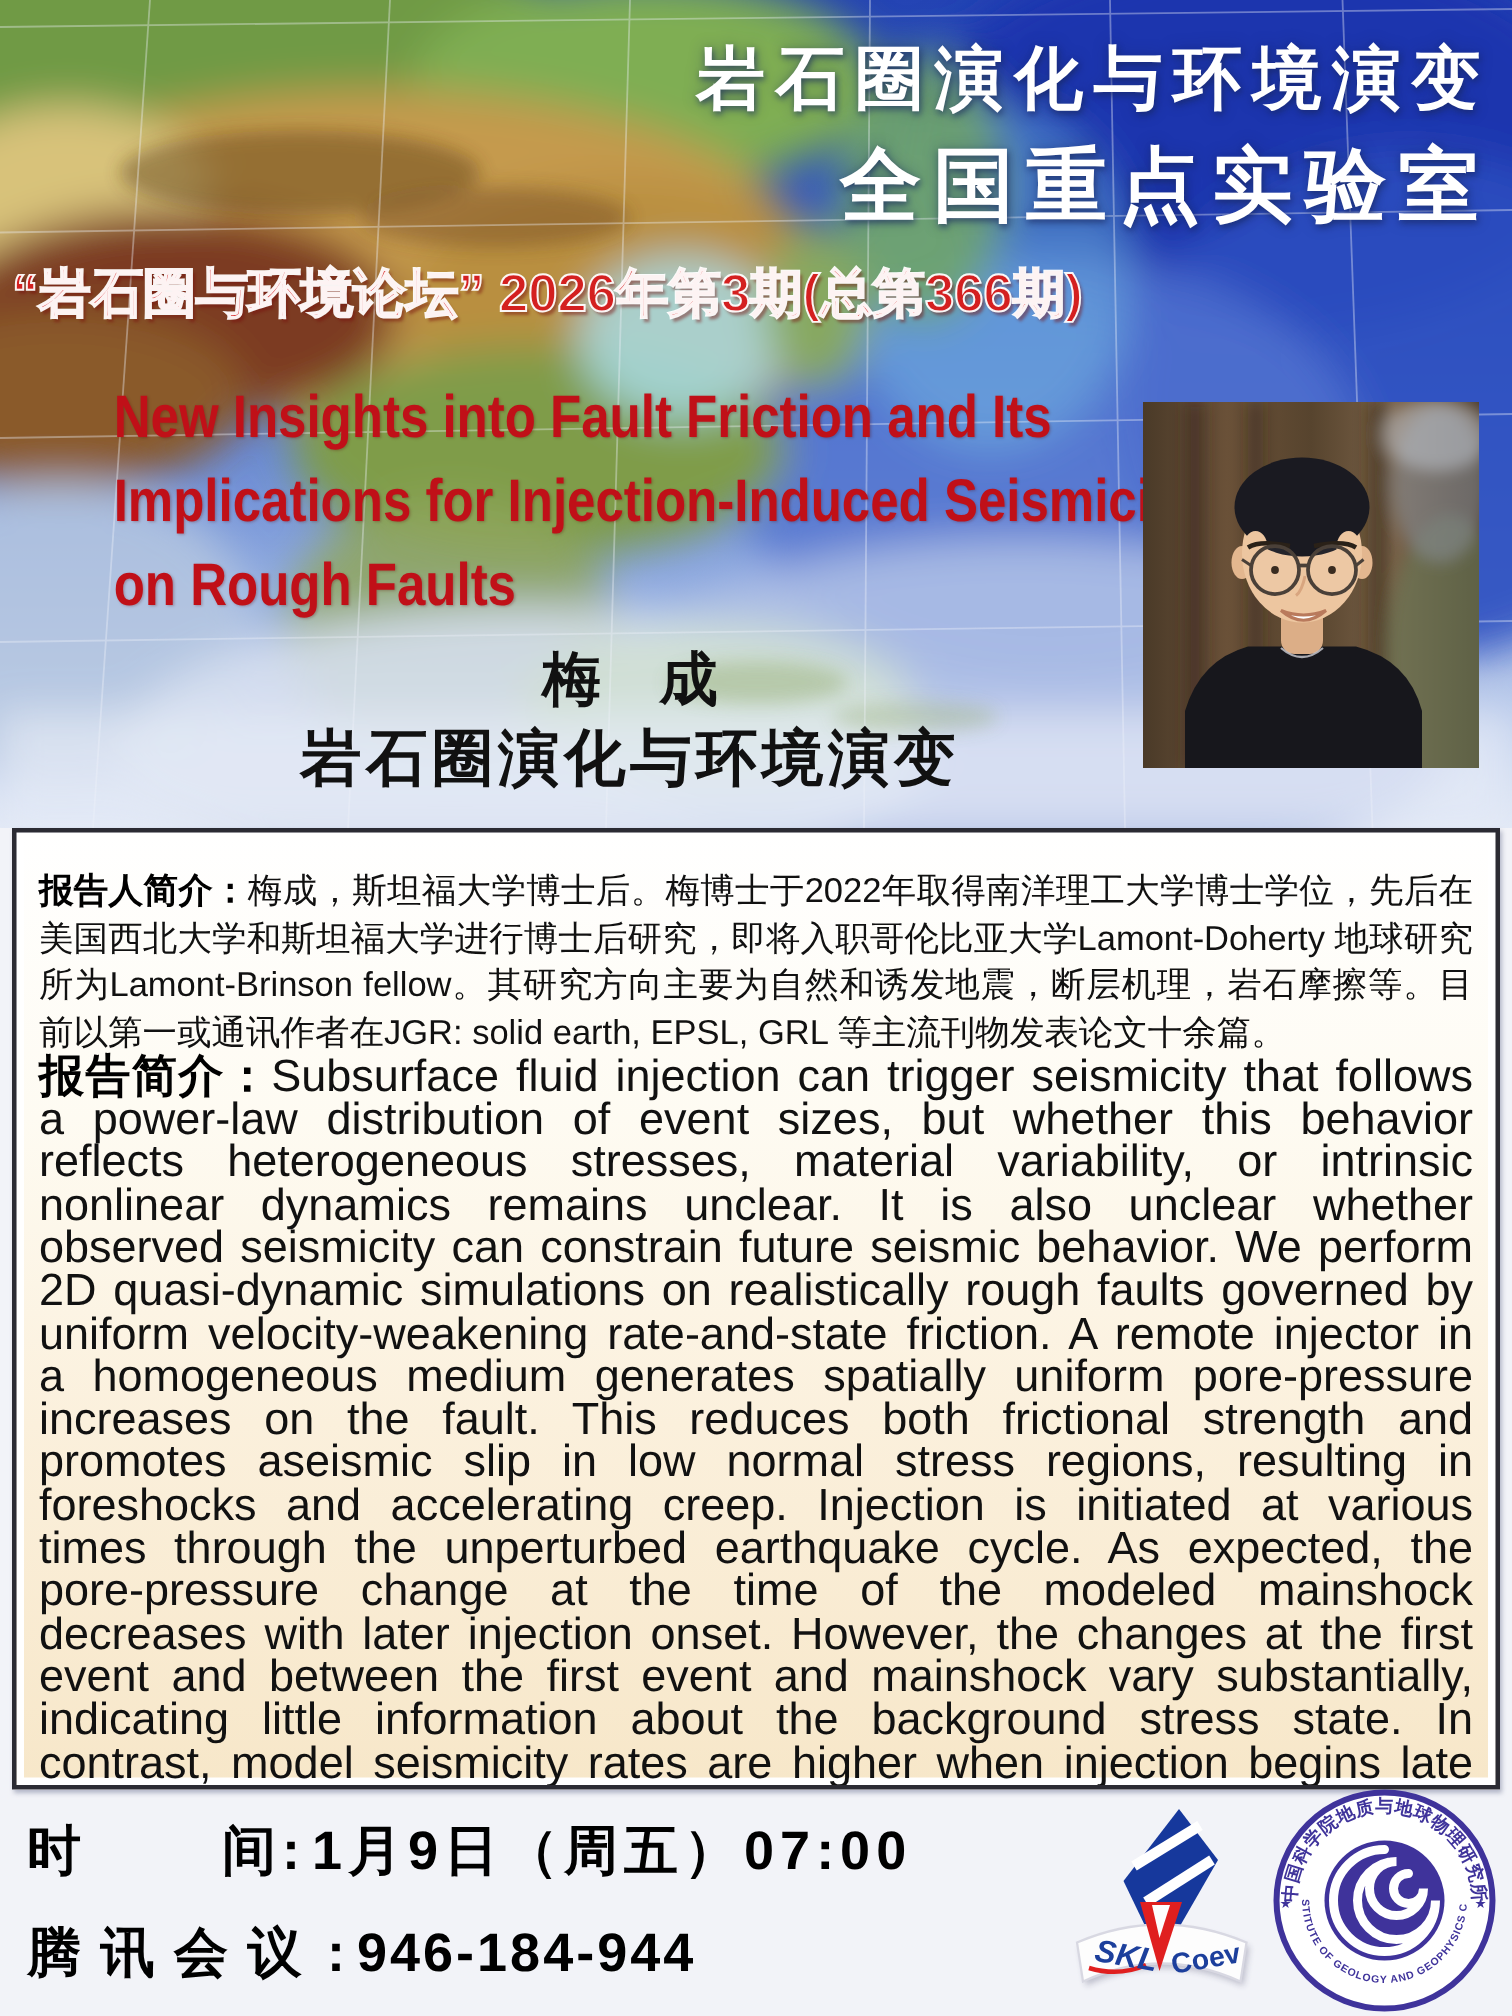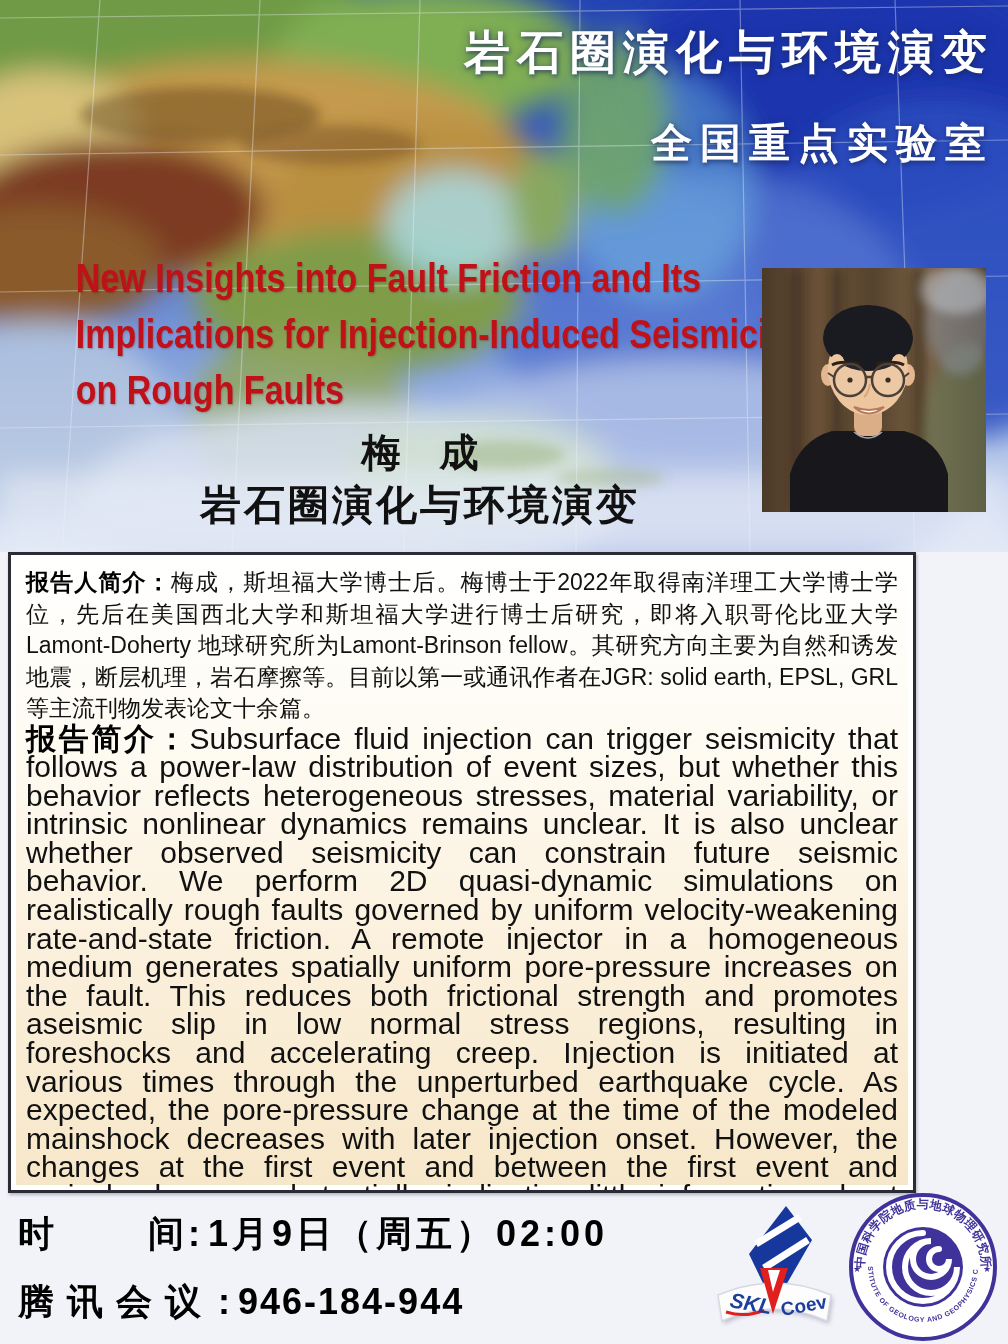--- a/index.html
+++ b/index.html
@@ -12,21 +12,21 @@
   body{font-family:"Liberation Sans","DejaVu Sans",sans-serif}
   .poster{position:relative;width:1008px;height:1344px;margin:0 auto;background:#f2f3f8;overflow:hidden}
 
   
   .header{position:absolute;left:0;top:0;width:1008px;height:552px;overflow:hidden}
   .header svg.map{position:absolute;left:0;top:0;width:100%;height:100%}
 
   .lab-name{position:absolute;top:22px;right:14px;text-align:right;color:var(--header_white);
     font-weight:bold;text-shadow:1px 2px 4px rgba(25,40,95,.65), 0 0 10px rgba(25,40,95,.35)}
   .lab-name .l1{font-size:46px;letter-spacing:7px}
-  .lab-name .l2{font-size:41px;letter-spacing:8px;margin-top:32px}
+  .lab-name .l2{font-size:54px;letter-spacing:8px;margin-top:4px}
   .report-type{position:absolute;top:166px;right:16px;color:var(--header_white);font-weight:bold;
     font-size:42px;letter-spacing:16px;text-shadow:1px 2px 4px rgba(25,40,95,.65)}
 
   .forum-banner{position:absolute;left:8px;top:172px;font-size:35px;font-weight:bold;
     color:var(--banner_red);white-space:nowrap;letter-spacing:0px;
     -webkit-text-stroke:1.3px rgba(255,255,255,.95);
     text-shadow:2px 3px 2px rgba(120,10,10,.45)}
 
   .title{position:absolute;left:20px;top:250px;width:744px;text-align:left;color:var(--title_red)}
   .title .line{font-size:40px;font-weight:bold;line-height:56px;white-space:nowrap;
@@ -34,25 +34,25 @@
     text-shadow:1px 1px 2px rgba(90,0,0,.28)}
 
   .speaker-name{position:absolute;left:40px;top:426px;width:760px;text-align:center;
     font-family:Liberation Mono, monospace;font-weight:bold;font-size:39px;color:#111}
   .speaker-aff{position:absolute;left:40px;top:478px;width:760px;text-align:center;
     font-family:"Liberation Serif","DejaVu Serif",serif;font-weight:bold;font-size:41px;letter-spacing:3px;color:#111}
 
   .photo{position:absolute;left:762px;top:268px;width:224px;height:244px}
 
   
-  .info-box{position:absolute;left:8px;top:552px;width:908px;height:641px;
+  .info-box{position:absolute;left:8px;top:552px;width:992px;height:641px;
     border:3px solid var(--box_border);
     box-shadow:inset 0 0 0 5px #ffffff, 1px 2px 3px rgba(60,70,110,.35);
     background:linear-gradient(180deg,var(--box_bg_top) 0%,#fefbf2 30%,#fbf0dc 62%,var(--box_bg_bottom) 100%);
-    padding:12px 15px 0 15px;overflow:hidden}
+    padding:23px 15px 0 15px;overflow:hidden}
   .info-box p{text-align:justify;color:#111}
   .bio{font-size:23px;line-height:31.5px}
   .abstract{font-size:30px;line-height:28.6px;word-spacing:2px}
   .plabel{font-weight:bold;color:#000}
 
   
   .footer-time{position:absolute;left:18px;top:1210px;font-size:36px;font-weight:bold;color:var(--footer_text);white-space:nowrap}
   .footer-meet{position:absolute;left:18px;top:1278px;font-size:36px;font-weight:bold;color:var(--footer_text);white-space:nowrap}
   .jlabel{display:inline-flex;width:166px;justify-content:space-between;vertical-align:bottom}
   .colon{margin:0 8px 0 4px}
@@ -126,20 +126,21 @@
         <line x1="0" y1="292" x2="1008" y2="276"></line>
         <line x1="0" y1="428" x2="1008" y2="414"></line>
       </g>
     </svg>
 
     <div class="lab-name">
       <div class="l1">岩石圈演化与环境演变</div>
       <div class="l2">全国重点实验室</div>
     </div>
 
+    <div class="forum-banner">“岩石圈与环境论坛” 2026年第3期(总第366期)</div>
 
     <div class="title">
       <div class="line">New Insights into Fault Friction and Its</div>
       <div class="line">Implications for Injection-Induced Seismicity</div>
       <div class="line">on Rough Faults</div>
     </div>
 
     <div class="speaker-name">梅　成</div>
     <div class="speaker-aff">岩石圈演化与环境演变</div>
 
@@ -190,21 +191,21 @@
 
   <div class="info-box">
     <p class="bio"><span class="plabel">报告人简介：</span><span>梅成，斯坦福大学博士后。梅博士于2022年取得南洋理工大学博士学位，先后在美国西北大学和斯坦福大学进行博士后研究，即将入职哥伦比亚大学Lamont-Doherty 地球研究所为Lamont-Brinson fellow。其研究方向主要为自然和诱发地震，断层机理，岩石摩擦等。目前以第一或通讯作者在JGR: solid earth, EPSL, GRL 等主流刊物发表论文十余篇。</span></p>
     <p class="abstract"><span class="plabel">报告简介：</span><span>Subsurface fluid injection can trigger seismicity that follows a power-law distribution of event sizes, but whether this behavior reflects heterogeneous stresses, material variability, or intrinsic nonlinear dynamics remains unclear. It is also unclear whether observed seismicity can constrain future seismic behavior. We perform 2D quasi-dynamic simulations on realistically rough faults governed by uniform velocity-weakening rate-and-state friction. A remote injector in a homogeneous medium generates spatially uniform pore-pressure increases on the fault. This reduces both frictional strength and promotes aseismic slip in low normal stress regions, resulting in foreshocks and accelerating creep. Injection is initiated at various times through the unperturbed earthquake cycle. As expected, the pore-pressure change at the time of the modeled mainshock decreases with later injection onset. However, the changes at the first event and between the first event and mainshock vary substantially, indicating little information about the background stress state. In contrast, model seismicity rates are higher when injection begins late in the cycle, corresponding to higher tectonic shear stress. To compare with observations, we analyze seismic clusters in Oklahoma and Kansas, distinguishing those that experienced mainshocks (M &gt; 4) from those that did not. Clusters with the highest seismicity rates are more likely to produce mainshocks.</span></p>
   </div>
 
   <div class="footer-time">
     <span class="jlabel">
         <span>时</span>
         <span>间</span>
-      </span><span class="colon">:</span><span class="tval">1月9日（周五）02:00</span>
+      </span><span class="colon">:</span><span class="tval">1月9日（周五）07:00</span>
   </div>
   <div class="footer-meet">
     <span class="mlabel">腾讯会议</span><span class="colon">:</span><span class="mval">946-184-944</span>
   </div>
 
   <svg class="skl-logo" viewBox="0 0 128 138" aria-hidden="true">
     <defs>
         <filter id="lsh" x="-30%" y="-30%" width="160%" height="160%">
           <feGaussianBlur stdDeviation="2"></feGaussianBlur>
         </filter>

